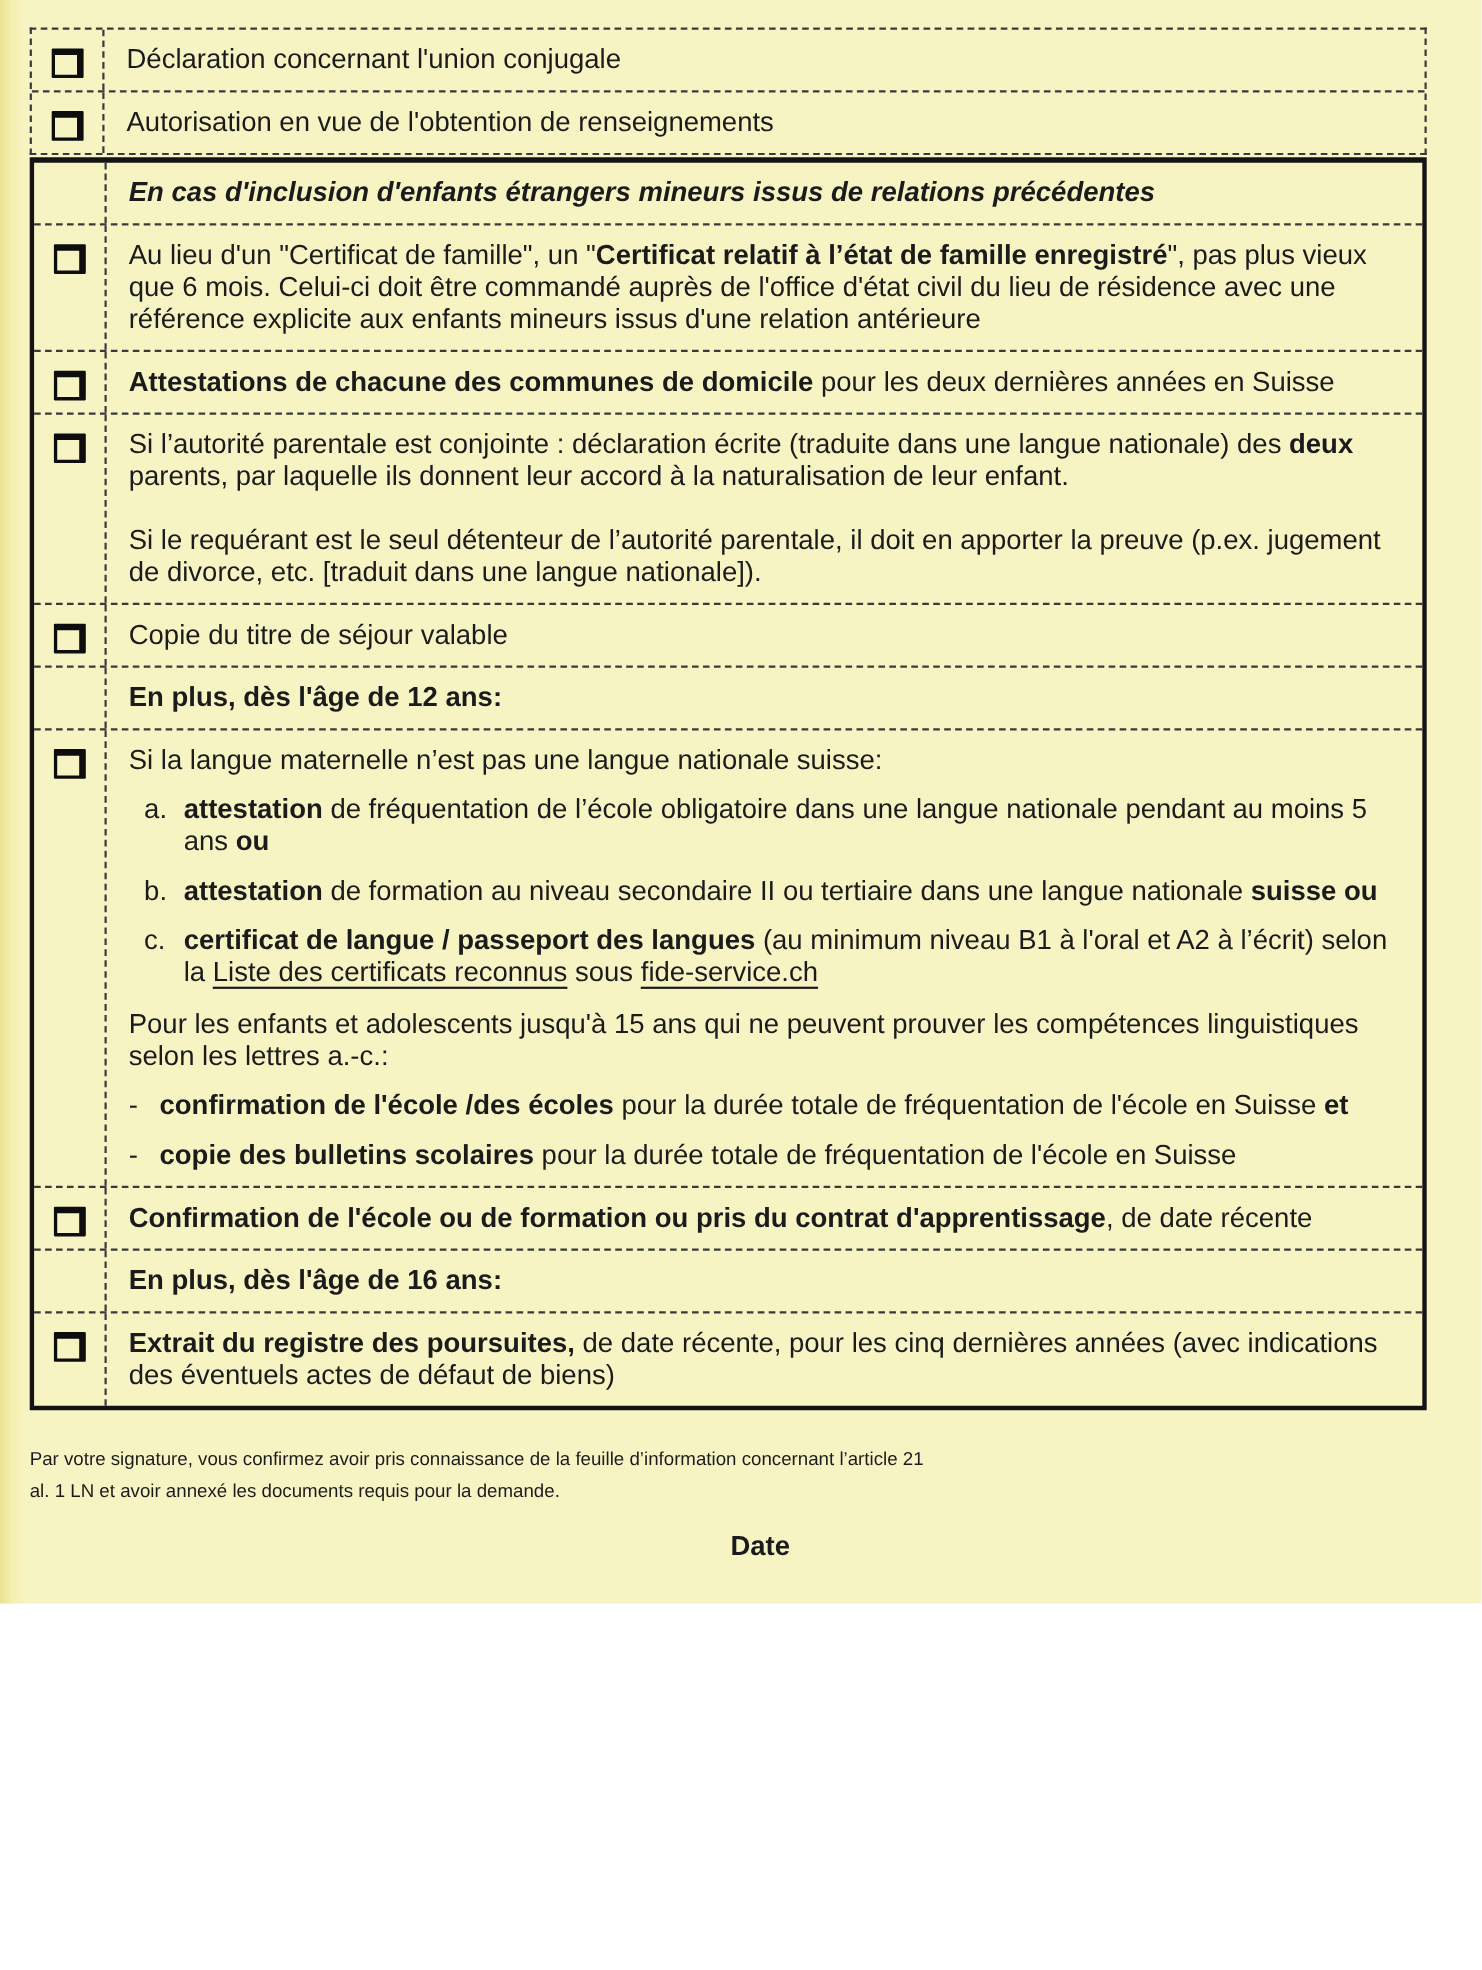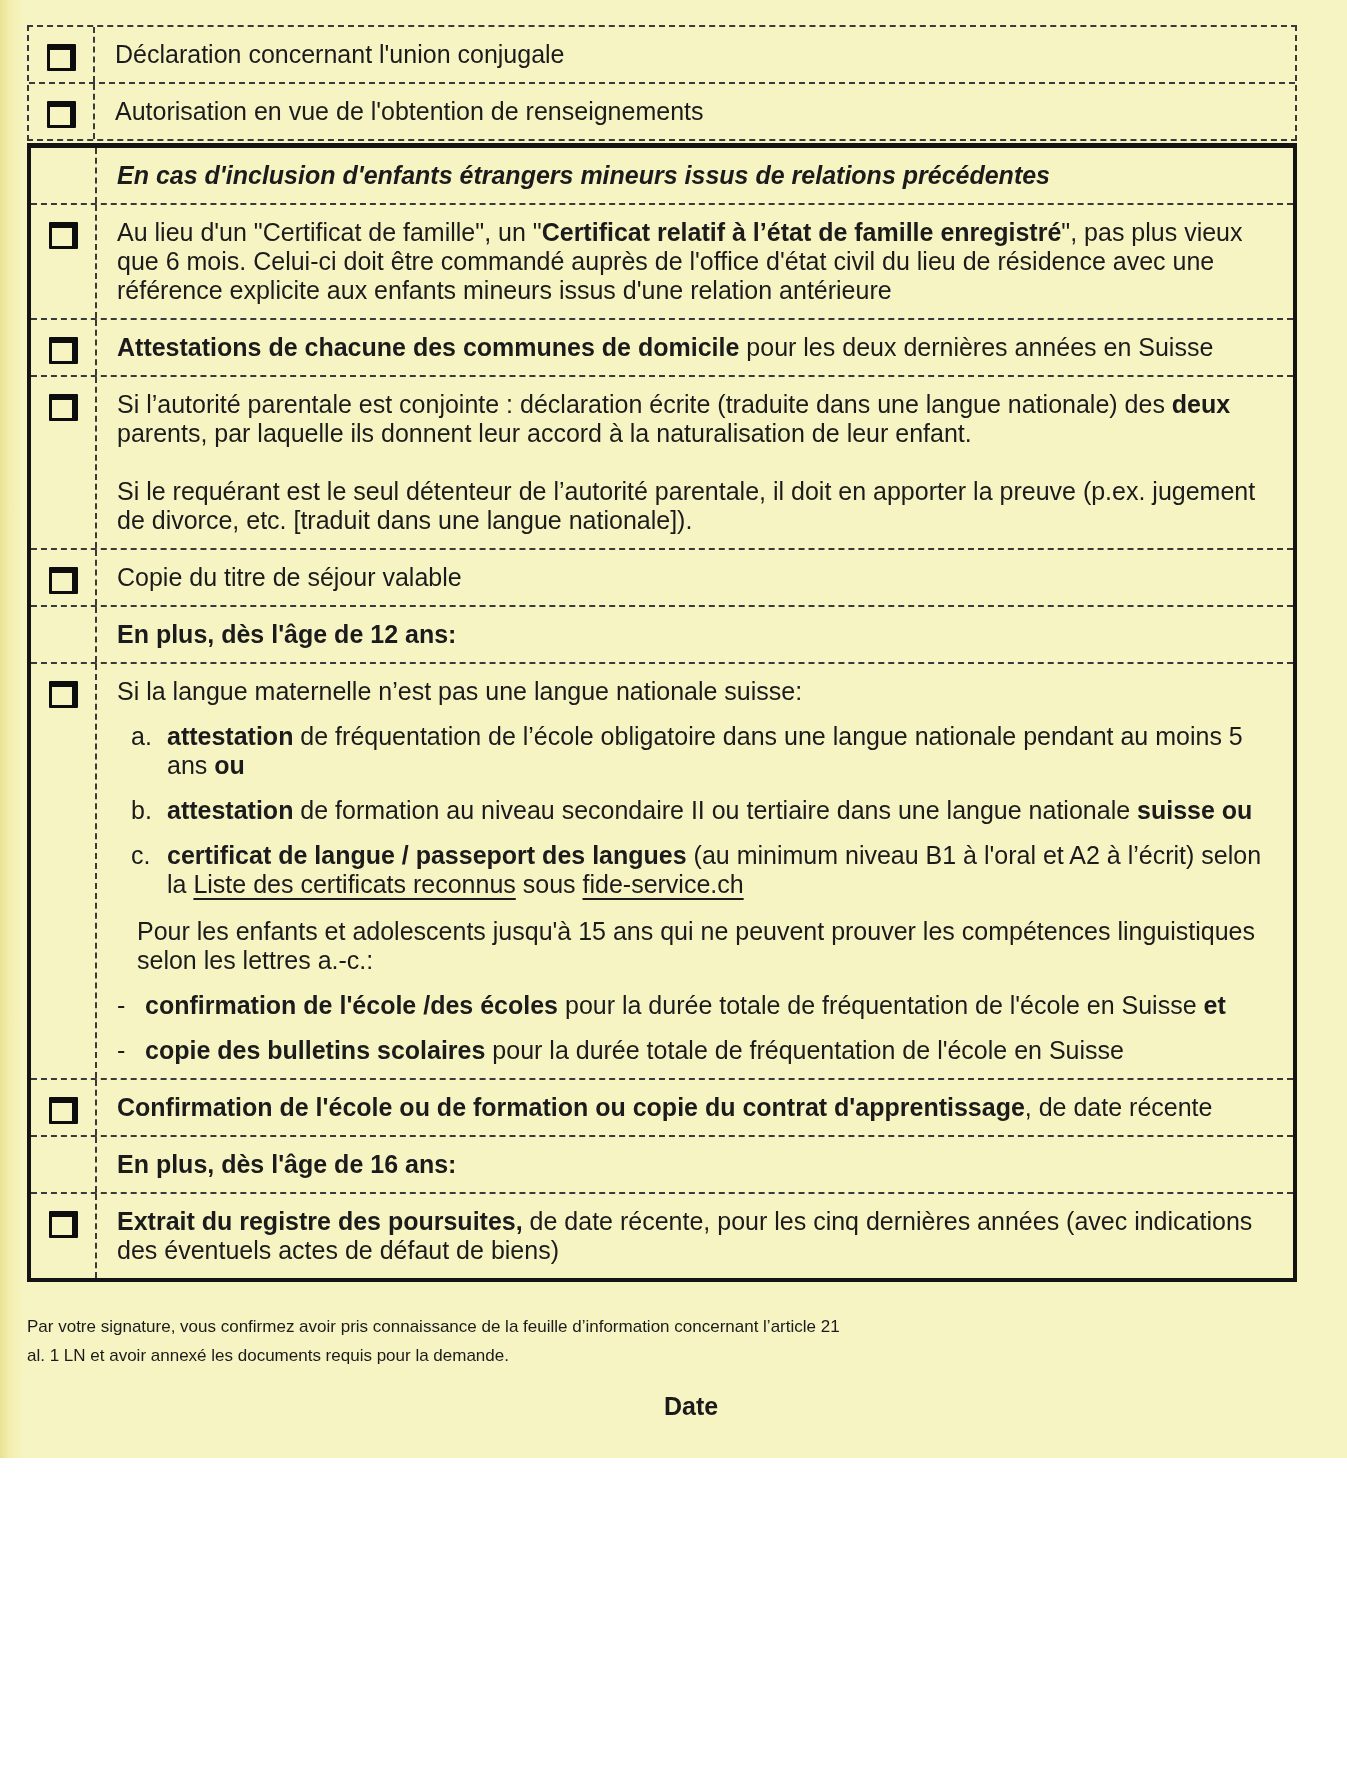--- a/index.html
+++ b/index.html
@@ -36,21 +36,21 @@
   .p + .p{margin-top:29px;}
   .section .txtcol{font-weight:bold;}
   .section-italic .txtcol{font-weight:bold;font-style:italic;}
   .b{font-weight:bold;}
   .u{text-decoration:underline;text-underline-offset:5px;}
   .li{display:flex;margin-top:16px;padding-left:14px;}
   .li .mk{flex:0 0 36px;width:36px;}
   .li.dash{padding-left:0;}
   .li.dash .mk{flex:0 0 28px;width:28px;}
   .li .p{margin:0;flex:1;}
-  .pour{margin-top:18px;margin-left:20px;}
+  .pour{margin-top:18px;}
   .confirm{
     margin:30px 0 0 0;width:1240px;
     font-size:17px;line-height:29px;
   }
   .sigrow{
     width:1240px;display:flex;align-items:flex-end;
   }
   .siglabel{
     flex:0 0 603px;width:603px;
     font-size:25px;line-height:29px;font-weight:bold;
@@ -171,21 +171,21 @@
             <p class="p"><span class="b">copie des bulletins scolaires</span><span> pour la durée totale de fréquentation de l'école en Suisse</span></p>
           </div>
         </div>
       </div>
 
       <div class="row">
         <div class="cbcol">
           <span class="cb"></span>
         </div>
         <div class="txtcol">
-          <p class="p"><span class="b">Confirmation de l'école ou de formation ou copie du contrat d'apprentissage</span><span>, de date récente</span></p>
+          <p class="p"><span class="b">Confirmation de l'école ou de formation ou pris du contrat d'apprentissage</span><span>, de date récente</span></p>
         </div>
       </div>
 
       <div class="row section">
         <div class="cbcol"></div>
         <div class="txtcol">
           <p class="p"><span class="b">En plus, dès l'âge de 16 ans</span><span>:</span></p>
         </div>
       </div>
 

